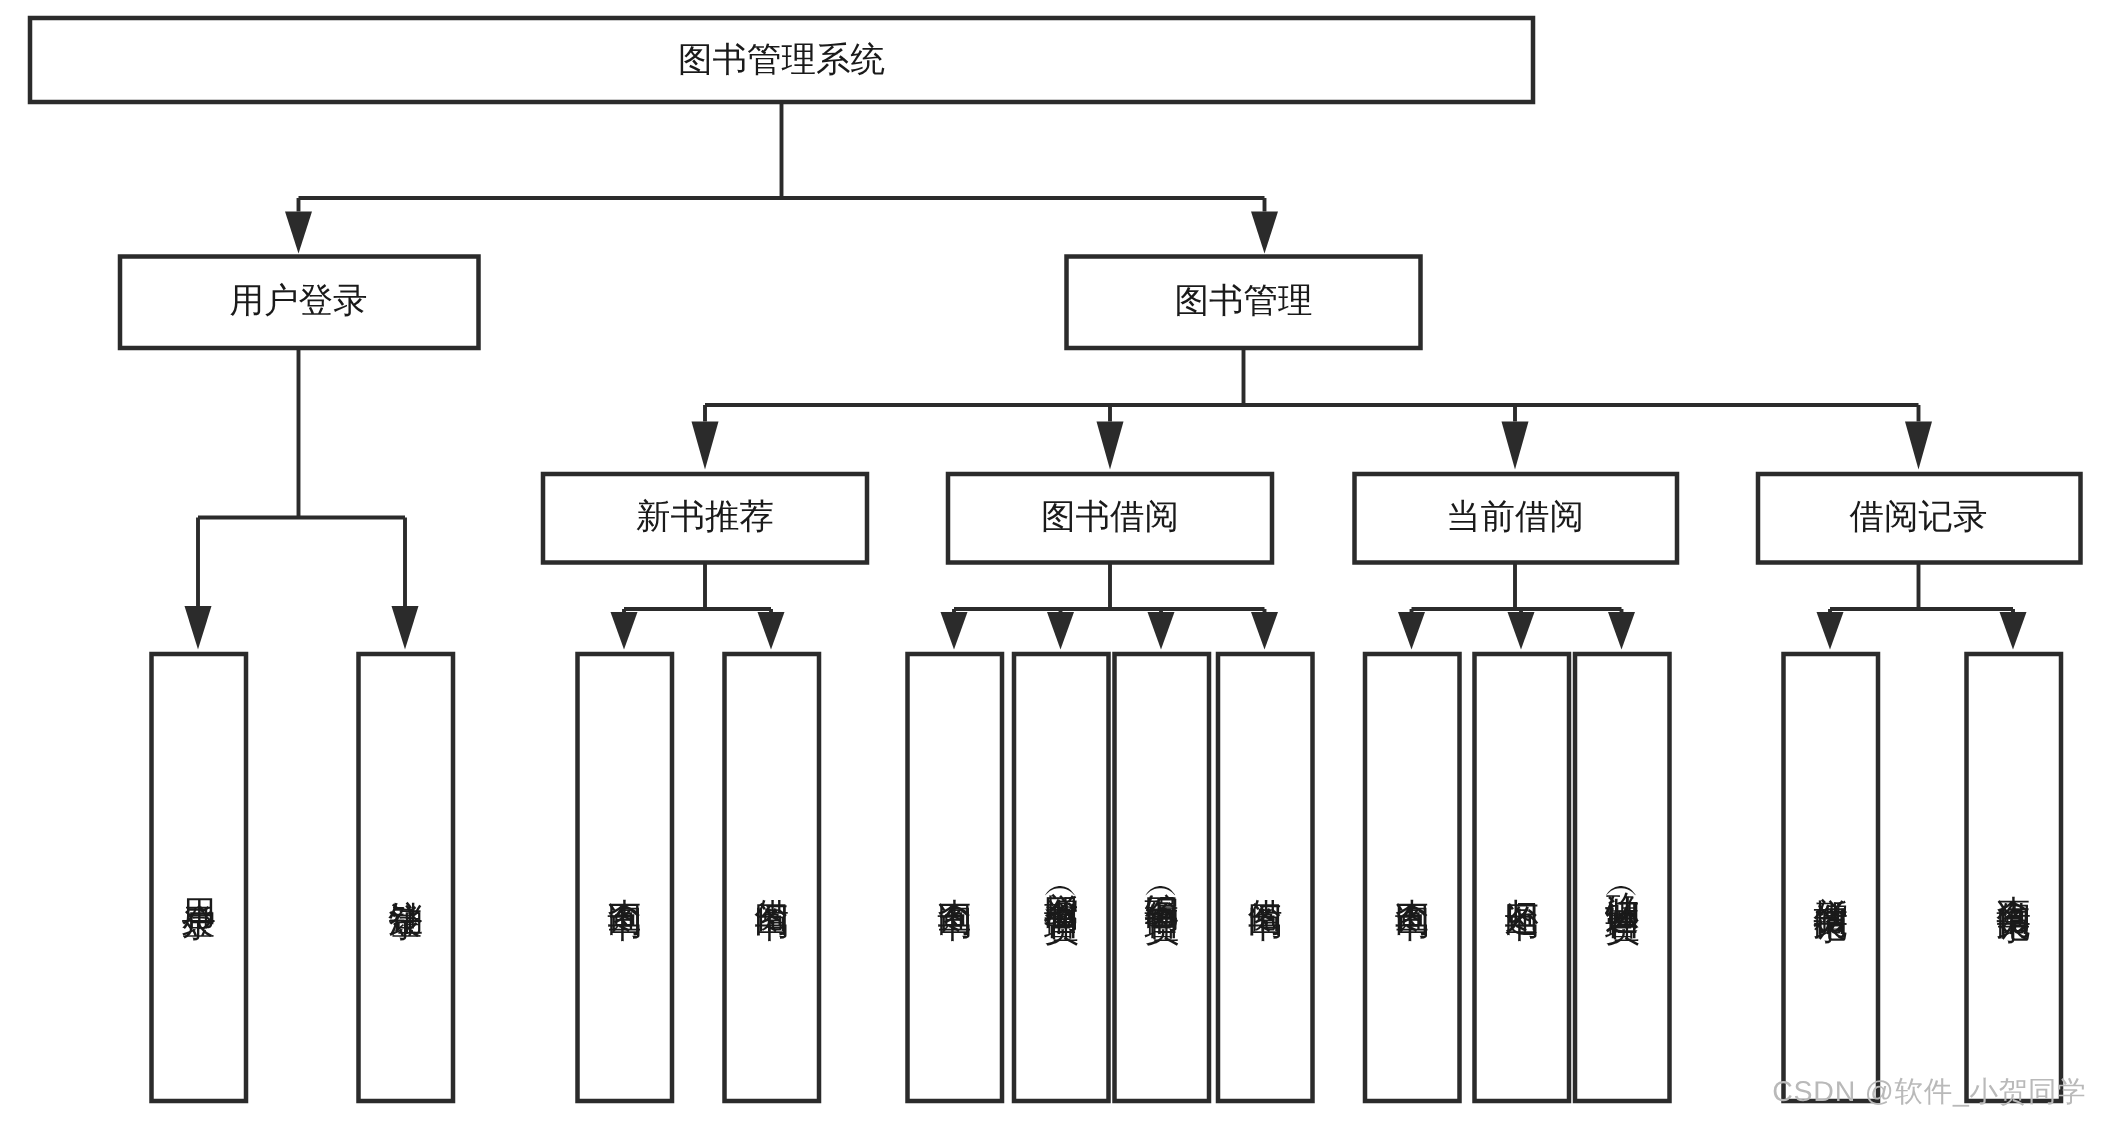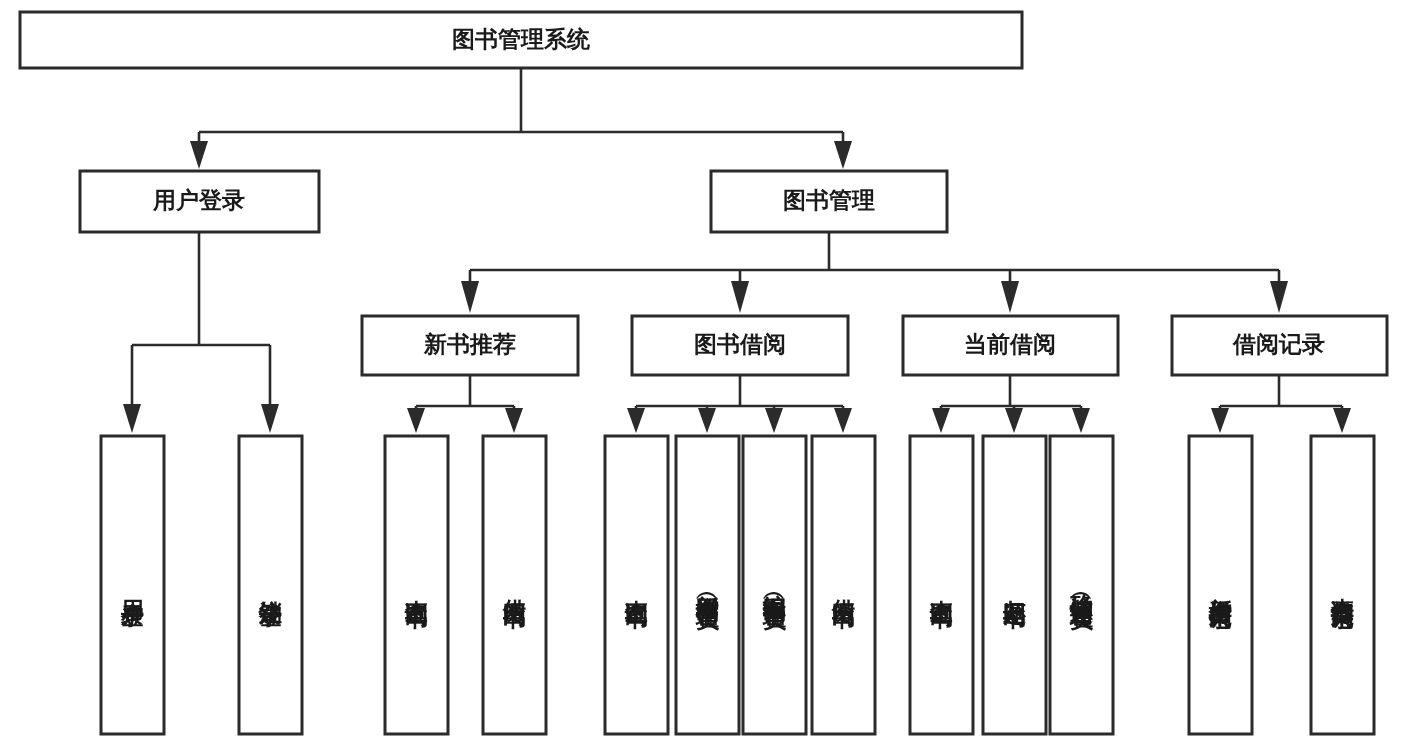--- a/index.html
+++ b/index.html
@@ -11,21 +11,20 @@
     width: 1405px;
     height: 747px;
     font-family: "Liberation Sans", "DejaVu Sans", sans-serif;
     overflow: hidden;
   }
   #diagram-root {
     position: relative;
     width: 1405px;
     height: 747px;
     background: #ffffff;
-    font-weight: bold;
   }
   svg.flow {
     position: absolute;
     left: 0;
     top: 0;
     width: 1405px;
     height: 747px;
   }
   .node-box {
     fill: #ffffff;
@@ -212,14 +211,15 @@
   <div class="vlabel" style="left:605px; top:436px; width:63px; height:298px;">查询图书</div>
   <div class="vlabel" style="left:676px; top:436px; width:63px; height:298px;">新增图书（管理员）</div>
   <div class="vlabel" style="left:743px; top:436px; width:63px; height:298px;">编辑图书（管理员）</div>
   <div class="vlabel" style="left:812px; top:436px; width:63px; height:298px;">借阅图书</div>
   <div class="vlabel" style="left:910px; top:436px; width:63px; height:298px;">查询图书</div>
   <div class="vlabel" style="left:983px; top:436px; width:63px; height:298px;">归还图书</div>
   <div class="vlabel" style="left:1050px; top:436px; width:63px; height:298px;">确认归还（管理员）</div>
   <div class="vlabel" style="left:1189px; top:436px; width:63px; height:298px;">新增借阅记录</div>
   <div class="vlabel" style="left:1311px; top:436px; width:63px; height:298px;">查询借阅记录</div>
 
+  <div class="watermark">CSDN @软件_小贺同学</div>
 
 </div>
 
 </body></html>

